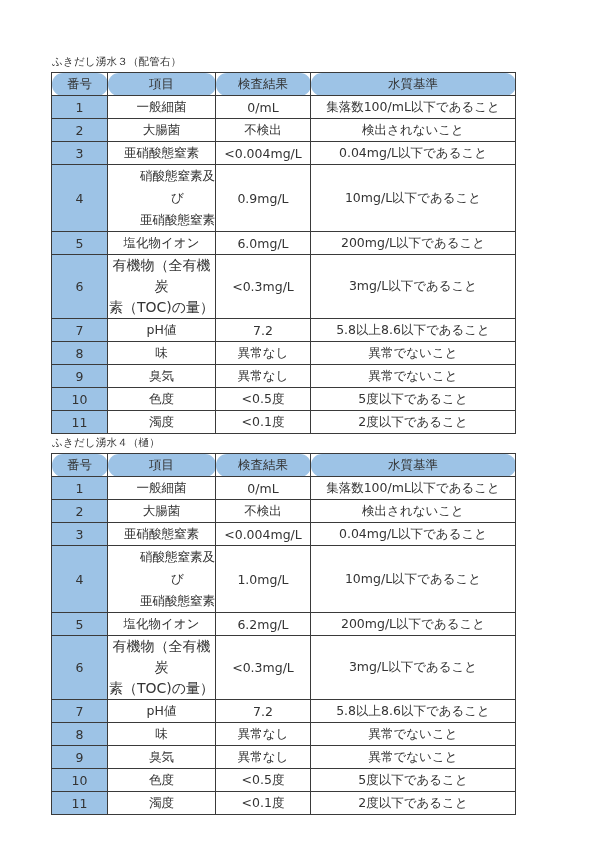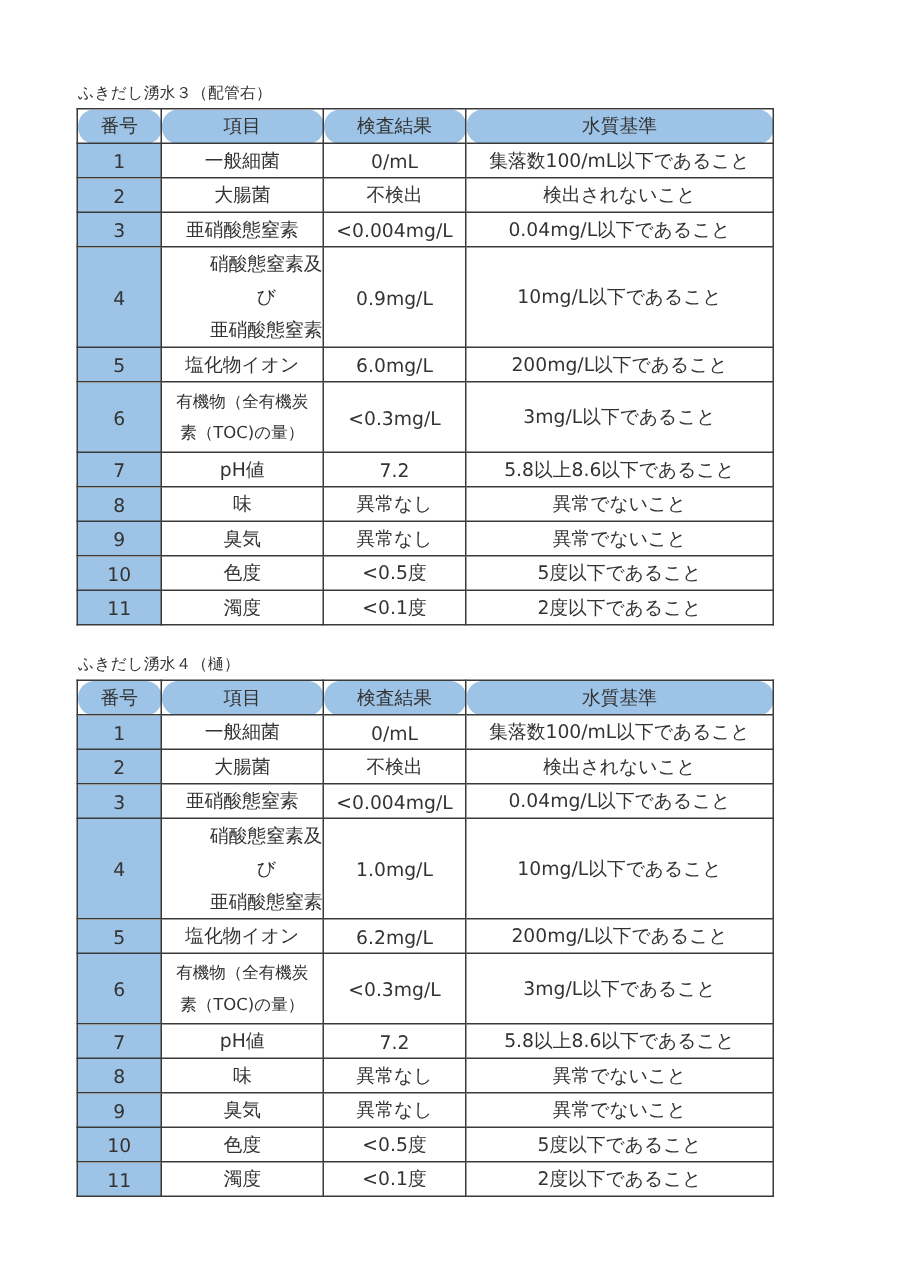--- a/index.html
+++ b/index.html
@@ -4,21 +4,21 @@
 <style>
   html, body { margin:0; padding:0; background:#ffffff; }
   body { width:600px; height:848px; position:relative; font-family:"DejaVu Sans", sans-serif; color:#333; }
   .caption { position:absolute; left:52px; font-size:10.5px; color:#333; letter-spacing:0.2px; }
   table { position:absolute; left:51px; border-collapse:collapse; table-layout:fixed; width:464px; }
   td, th { border:1px solid #3a3a3a; text-align:center; vertical-align:middle; padding:0; font-weight:normal; font-size:12.5px; color:#333; overflow:hidden; }
   th { background:#9dc3e6; height:22px;border-radius:11px; }
   td.num { background:#9dc3e6; }
   tr.r1 td { height:22px; }
   tr.r2 td { height:46px; }
-  td .small { font-size:11px; line-height:21px; display:block; }
+  td .small { font-size:14px; line-height:21px; display:block; }
   td .two { line-height:22px; display:block;padding-left:32px; }
   col.c1 { width:56px; } col.c2 { width:108px; } col.c3 { width:95px; } col.c4 { width:205px; }
 </style>
 </head>
 <body>
 
 <div class="caption" style="top:55px;">ふきだし湧水３（配管右）</div>
 <table style="top:72px;" id="t0">
   <colgroup>
       <col class="c1">

